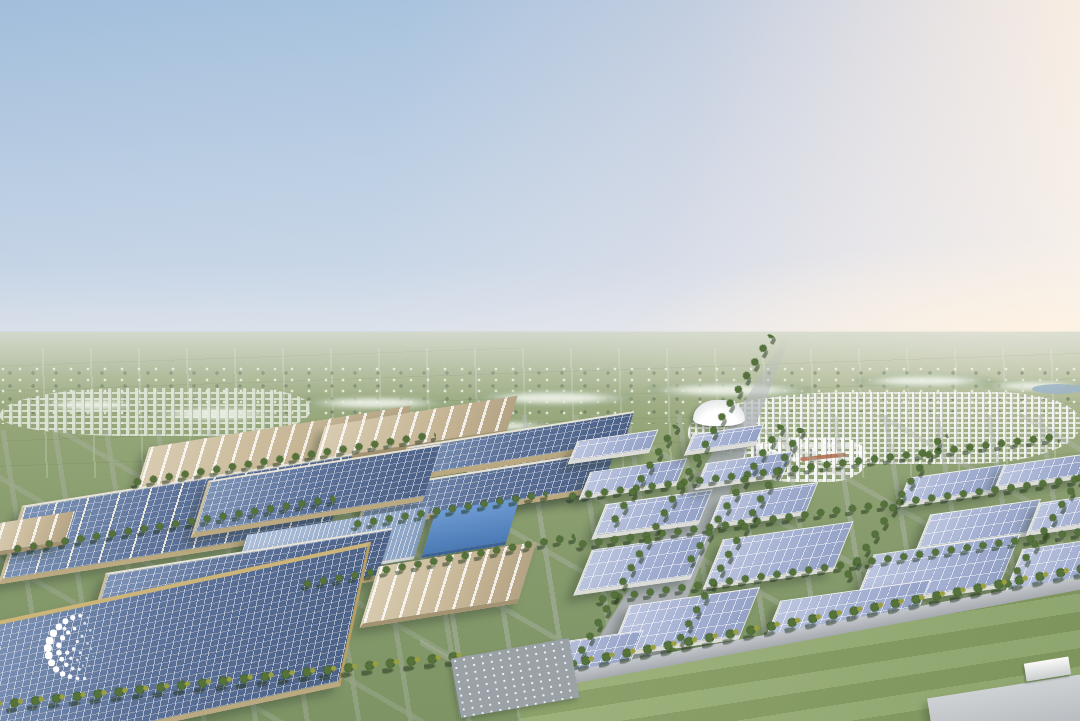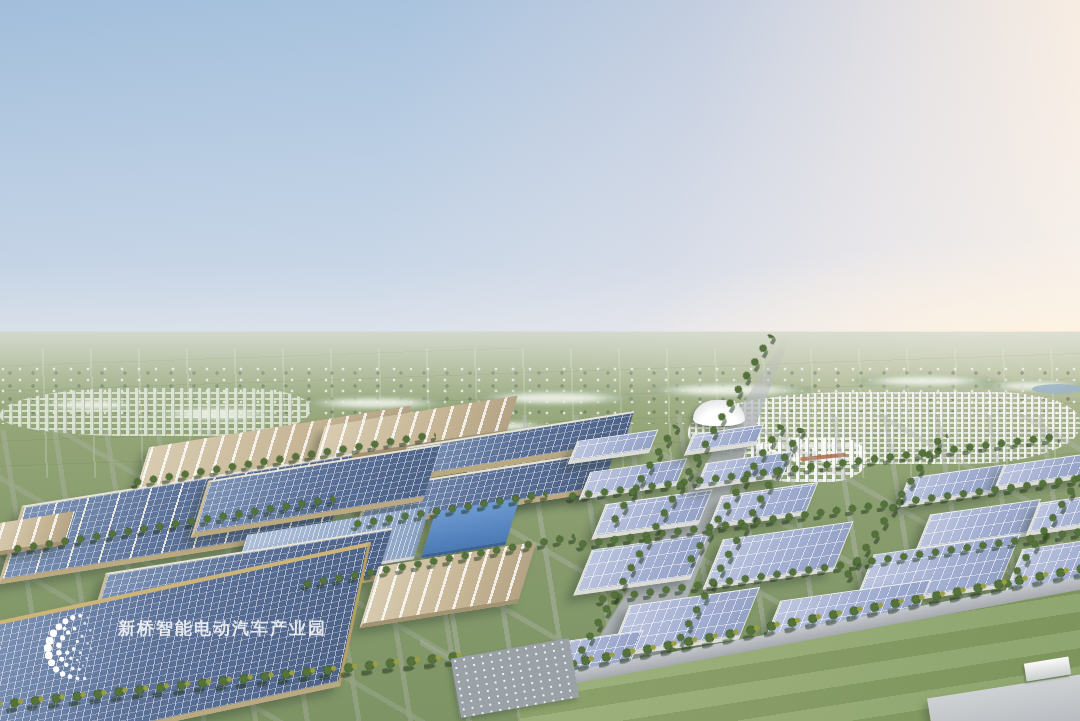--- a/index.html
+++ b/index.html
@@ -263,17 +263,16 @@
           <circle cx="53" cy="62" r="1.2" opacity=".7"></circle>
         <circle cx="60" cy="62" r="1" opacity=".6"></circle>
           <circle cx="36" cy="48" r="2.3"></circle>
         <circle cx="40" cy="54" r="1.9" opacity=".9"></circle>
           <circle cx="33" cy="22" r="2.2" opacity=".9"></circle>
         <circle cx="58" cy="10" r="1.2" opacity=".6"></circle>
           <circle cx="64" cy="52" r=".9" opacity=".55"></circle>
       </g>
     </svg>
     <div class="wm-text">
-      <div class="wm-sub">新桥智能电动汽车产业园</div>
     </div>
   </div>
 
 </div>
 
 </body></html>

